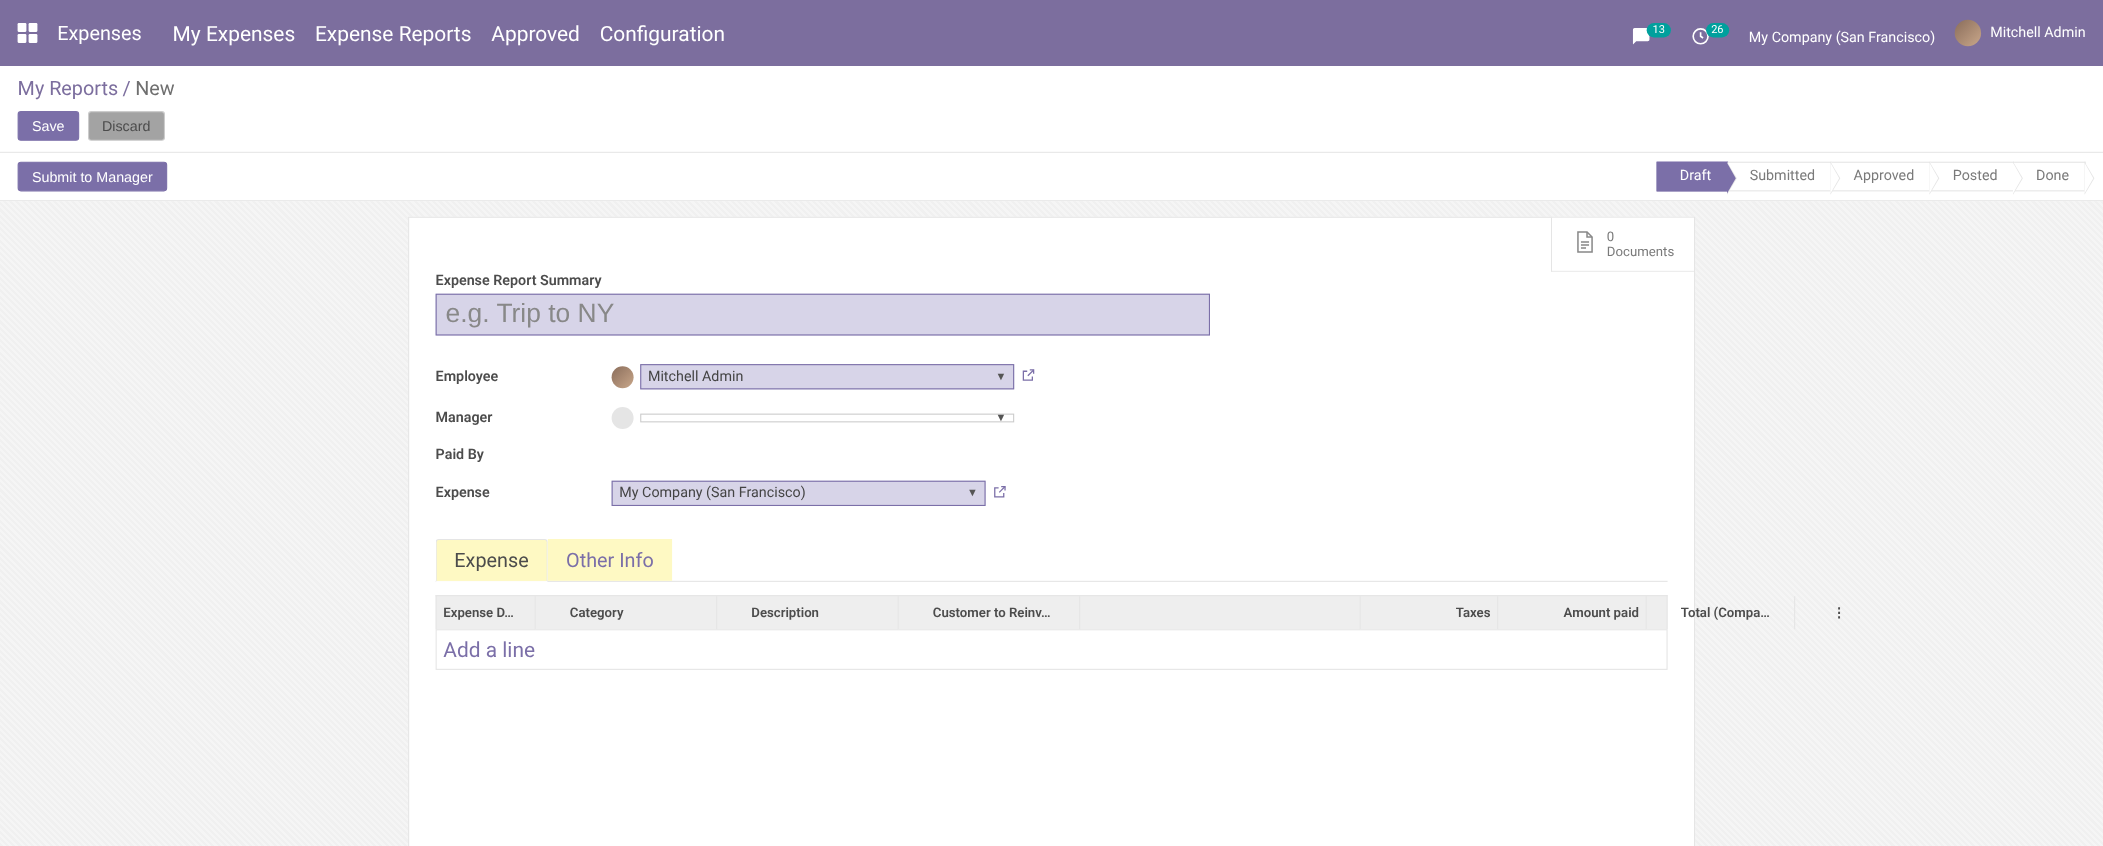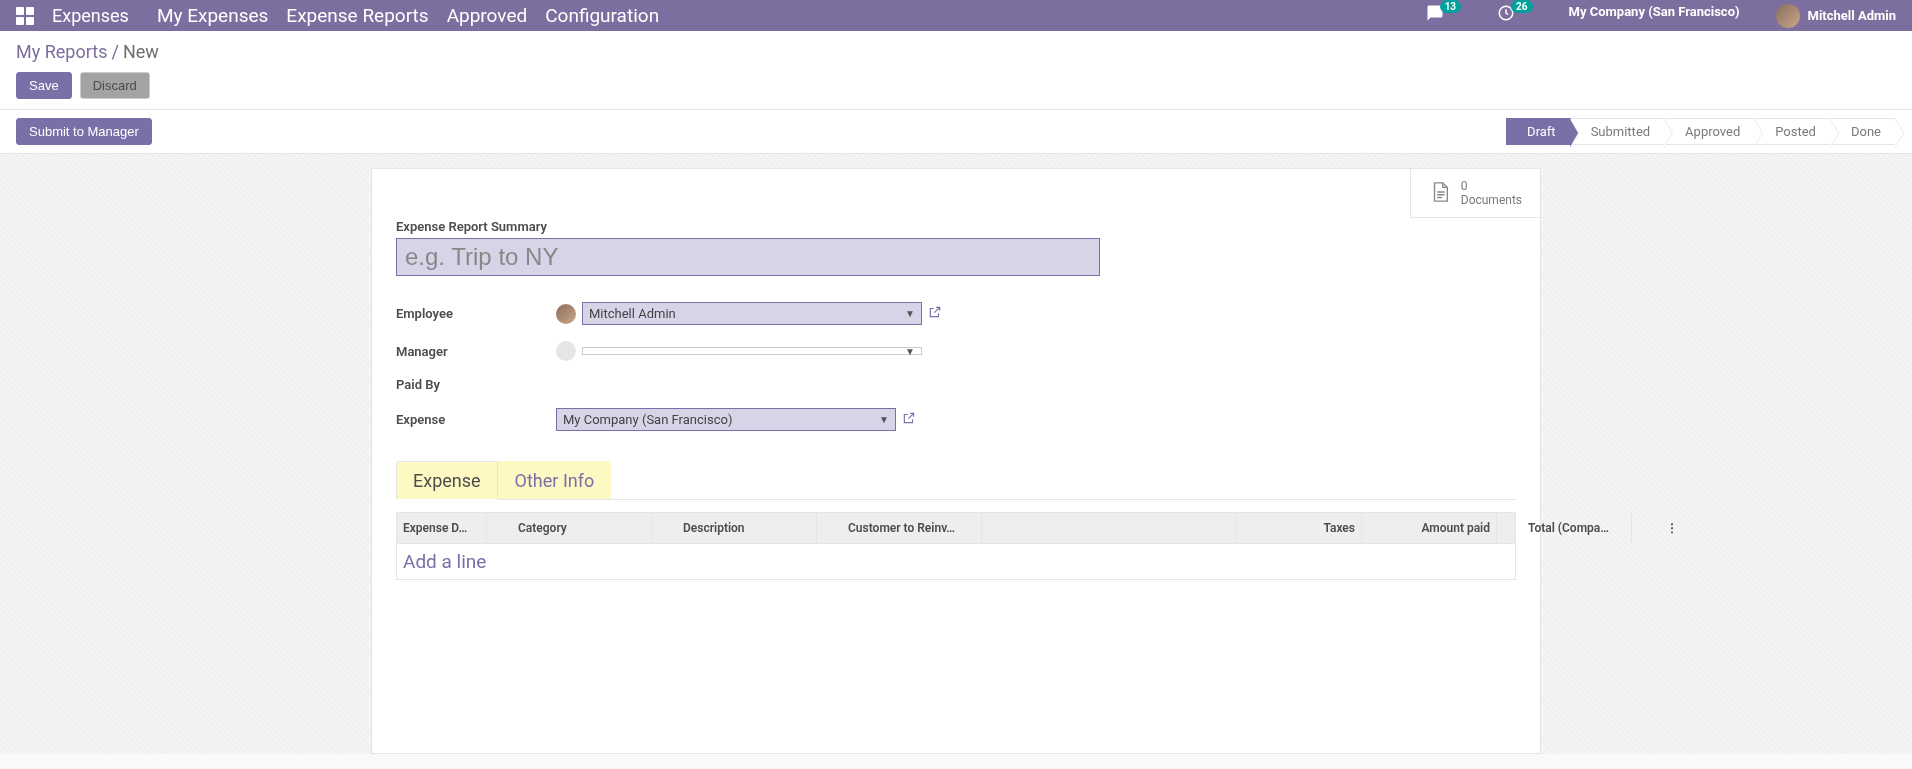--- a/index.html
+++ b/index.html
@@ -1,23 +1,23 @@
 <!DOCTYPE html>
 <html><head>
 <meta charset="utf-8">
 <style>
 * { box-sizing: border-box; margin: 0; padding: 0; }
 body { font-family: -apple-system, BlinkMacSystemFont, "Segoe UI", Roboto, Arial, sans-serif; font-size: 13px; color: #4c4c4c; background: #f9f9f9; }
-.navbar { background: #7c6e9e; height: 31px; display: flex; align-items: center; padding: 0 16px; color: #fff; }
+.navbar { background: #7c6e9e; height: 60px; display: flex; align-items: center; padding: 0 16px; color: #fff; }
 .navbar-left { display: flex; align-items: center; gap: 18px; }
 .apps-icon { display: grid; grid-template-columns: repeat(2, 8px); grid-template-rows: repeat(2, 8px); gap: 2px; cursor: pointer; }
 .apps-icon span { background: #fff; width: 8px; height: 8px; border-radius: 1px; }
 .app-title { font-size: 18px; color: #fff; margin-right: 10px; }
 .nav-link { color: #fff; font-size: 19px; text-decoration: none; cursor: pointer; }
-.navbar-right { margin-left: auto; display: flex; align-items: flex-start; gap: 36px; font-weight: bold; }
+.navbar-right { margin-left: auto; display: flex; align-items: flex-end; gap: 18px; }
 .icon-badge { position: relative; display: flex; align-items: center; cursor: pointer; }
 .badge { background: #00a09d; color: #fff; font-size: 10px; padding: 1px 5px; border-radius: 8px; margin-left: -4px; position: relative; top: -6px; }
 .avatar { width: 24px; height: 24px; border-radius: 50%; background: linear-gradient(135deg, #8a6d5b, #c9a78a); display: inline-block; }
 .user-block { display: flex; align-items: center; gap: 8px; cursor: pointer; }
 .breadcrumb-bar { background: #fff; padding: 10px 16px 0 16px; }
 .breadcrumb { font-size: 18px; color: #7c6e9e; }
 .breadcrumb .sep { color: #7c6e9e; margin: 0 4px; }
 .breadcrumb .current { color: #6f6f6f; }
 .breadcrumb a { color: #7c6e9e; text-decoration: none; }
 .btn-row { padding: 10px 16px; display: flex; gap: 8px; background: #fff; border-bottom: 1px solid #e5e5e5; }

